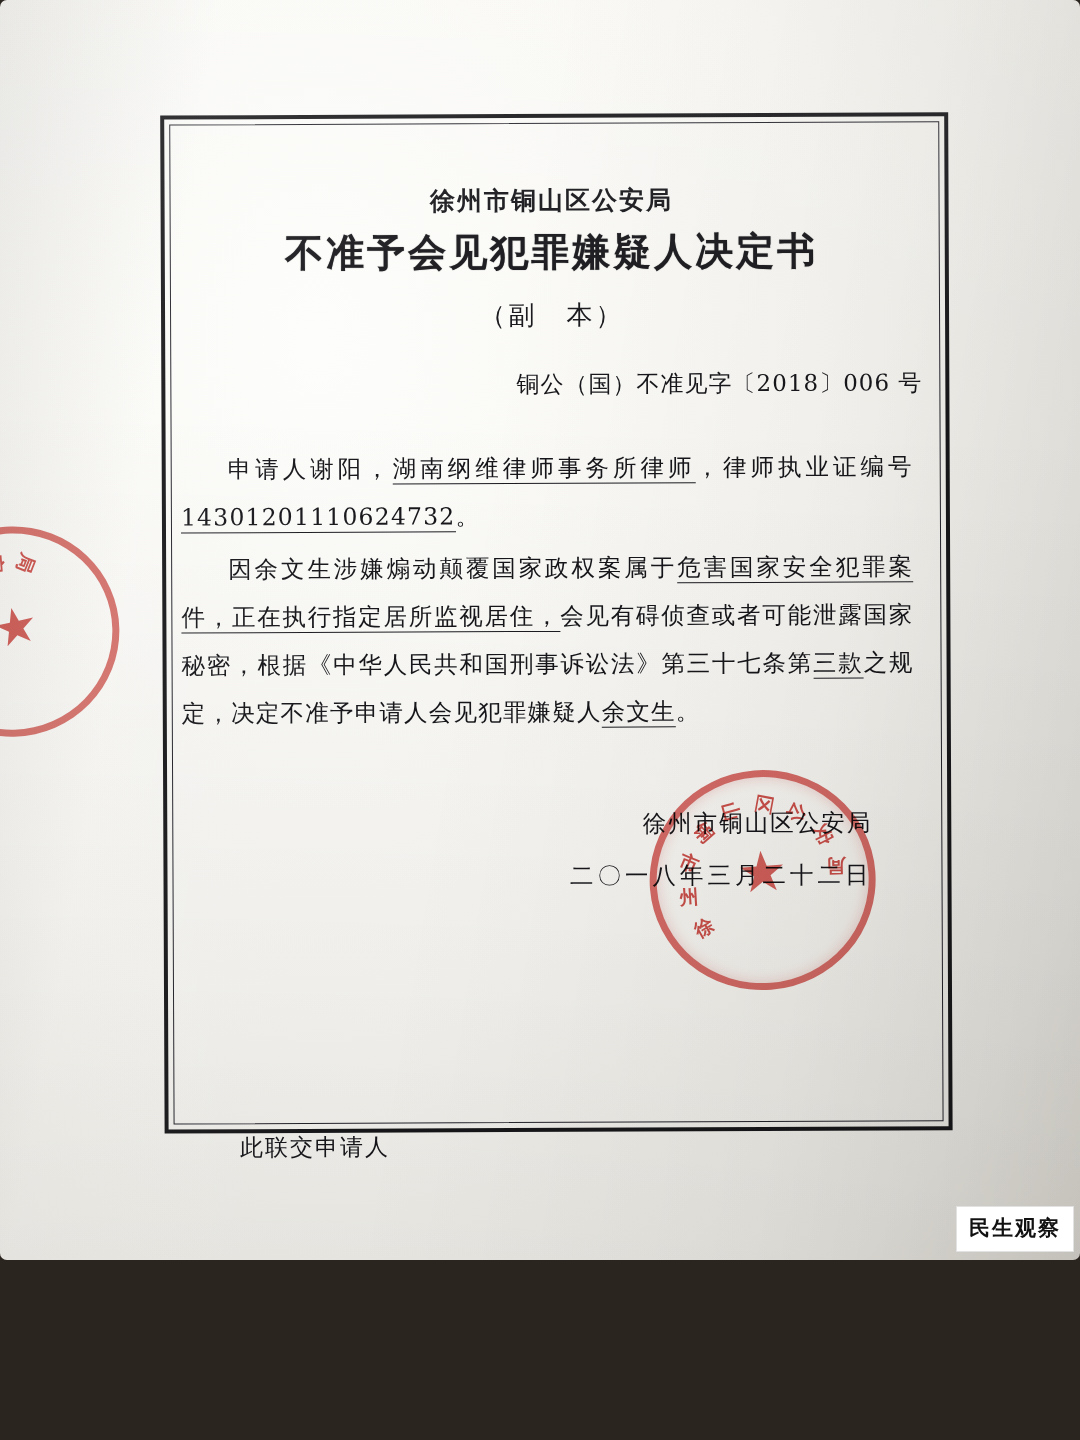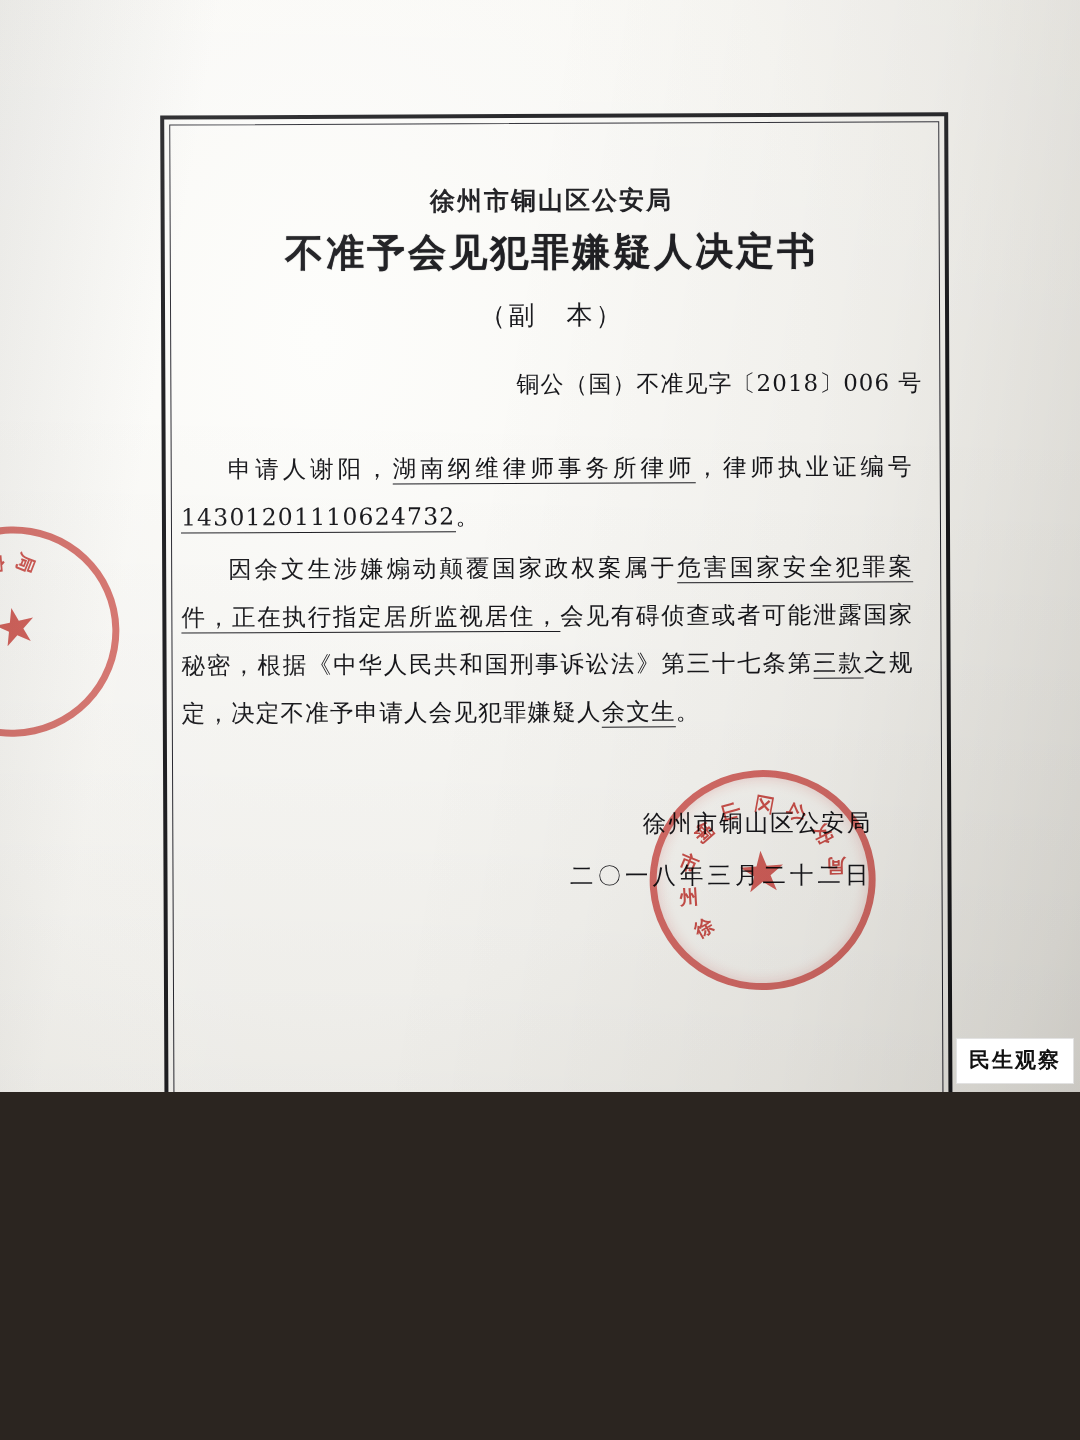--- a/index.html
+++ b/index.html
@@ -11,24 +11,25 @@
     width: 1080px;
     height: 1440px;
     overflow: hidden;
     font-family: "Liberation Serif", "DejaVu Serif", serif;
   }
 
   
   #photo {
     position: relative;
     width: 1080px;
-    height: 1092px;
+    height: 1260px;
     background:
       linear-gradient(115deg, #2a2522 0%, #413a34 22%, #5a5149 40%, #6d635a 60%, #554d46 80%, #342e29 100%);
     overflow: hidden;
+    border-radius: 7px;
   }
 
   
   #paper {
     position: absolute;
     left: -12px;
     top: -18px;
     width: 1110px;
     height: 1420px;
     background:

